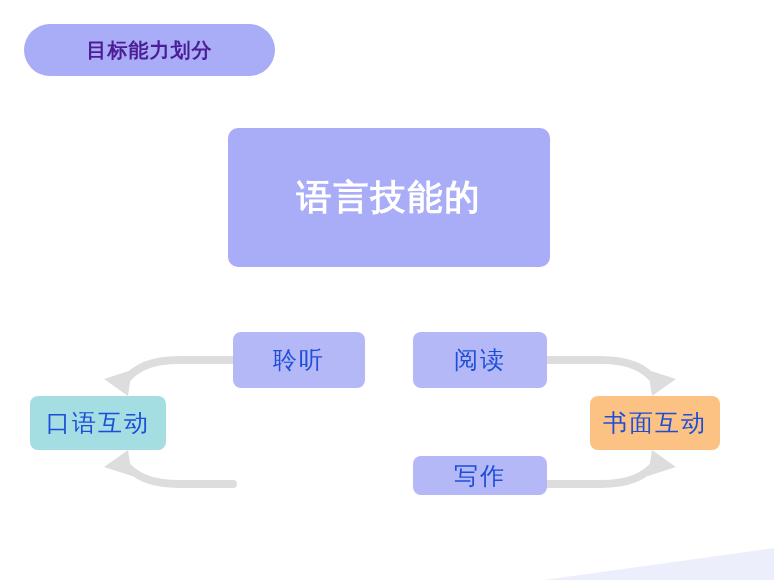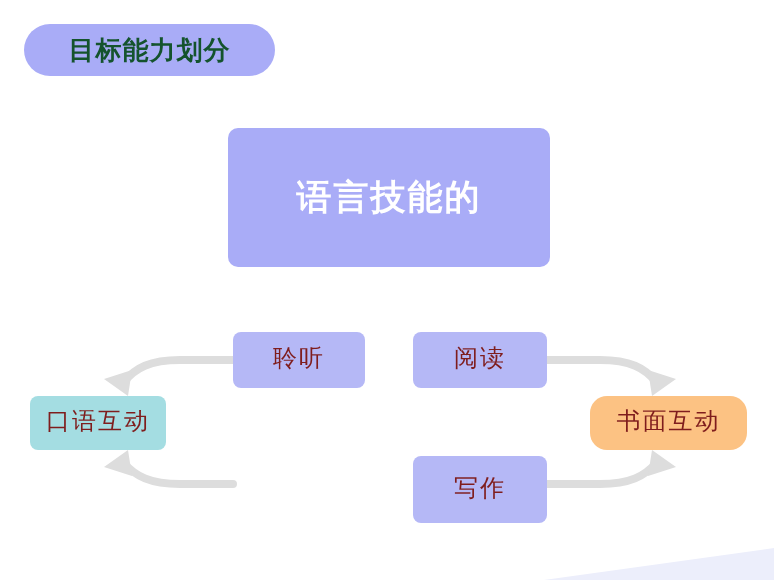--- a/index.html
+++ b/index.html
@@ -40,22 +40,22 @@
     width: 251px;
     height: 52px;
     background: #a9acf7;
     border-radius: 26px;
     display: flex;
     align-items: center;
     justify-content: center;
     box-sizing: border-box;
   }
   .header-pill-label {
-    color: #14532d;
-    font-size: 26px;
+    color: #4c1d95;
+    font-size: 20px;
     font-weight: bold;
     letter-spacing: 1px;
     line-height: 1;
   }
 
   
   .title-card {
     position: absolute;
     left: 228px;
     top: 128px;
@@ -81,37 +81,36 @@
   .node {
     position: absolute;
     border-radius: 8px;
     display: flex;
     align-items: center;
     justify-content: center;
     box-sizing: border-box;
     z-index: 3;
   }
   .node-label {
-    color: #7f1d1d;
+    color: #1d4ed8;
     font-size: 24px;
     font-weight: normal;
     letter-spacing: 2px;
     line-height: 1;
-    font-family: Liberation Mono, monospace;
   }
   .node.purple { background: #b5b8f6; }
   .node.teal   { background: #a4dde2; }
   .node.orange { background: #fcc283; }
 
   .node-listening { left: 233px; top: 332px; width: 132px; height: 56px; }
   .node-reading   { left: 413px; top: 332px; width: 134px; height: 56px; justify-content: center; }
   .node-speaking  { left: 233px; top: 456px; width: 132px; height: 56px; }
-  .node-writing   { left: 413px; top: 456px; width: 134px; height: 67px; align-items: center; }
+  .node-writing   { left: 413px; top: 456px; width: 134px; height: 39px; align-items: center; }
   .node-oral      { left: 30px;  top: 396px; width: 136px; height: 54px; }
-  .node-written   { left: 590px; top: 396px; width: 157px; height: 54px; border-radius: 17px; }
+  .node-written   { left: 590px; top: 396px; width: 130px; height: 54px; }
 
   .arrow-layer {
     position: absolute;
     left: 0;
     top: 0;
     width: 774px;
     height: 580px;
     z-index: 1;
     pointer-events: none;
   }

